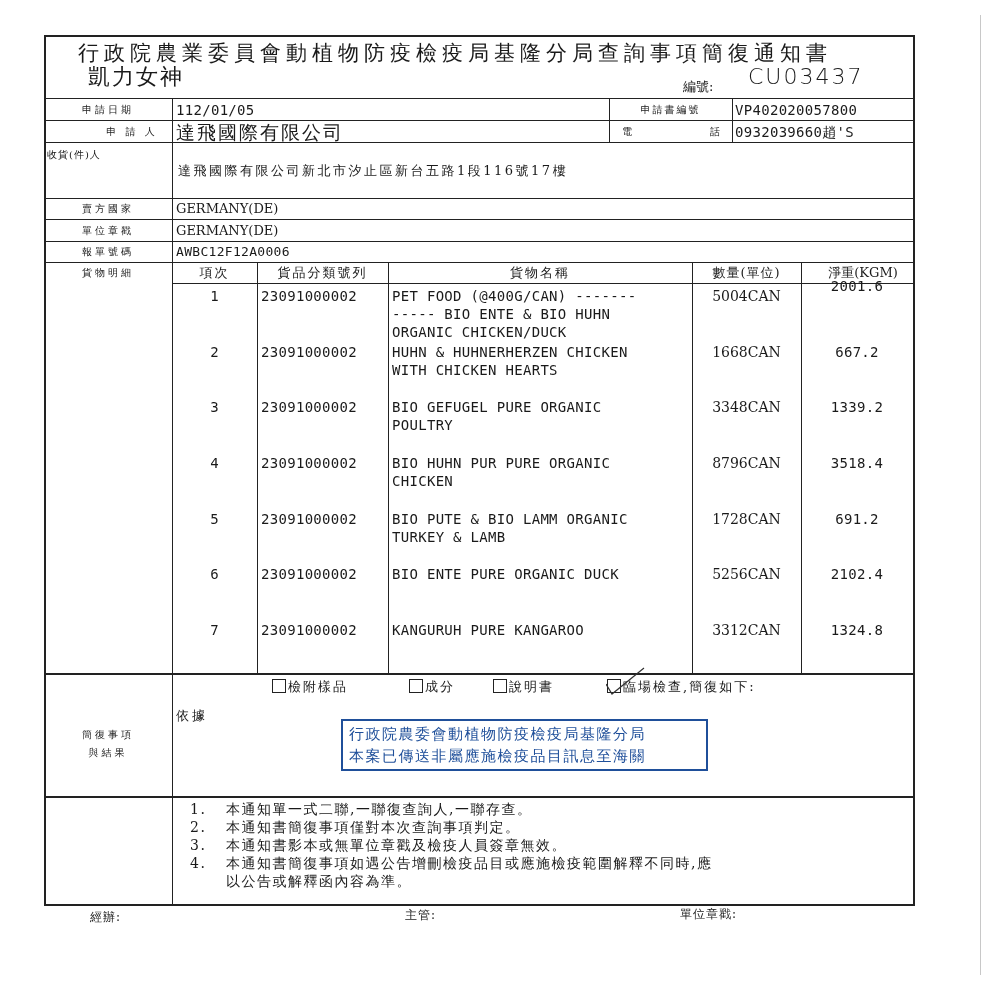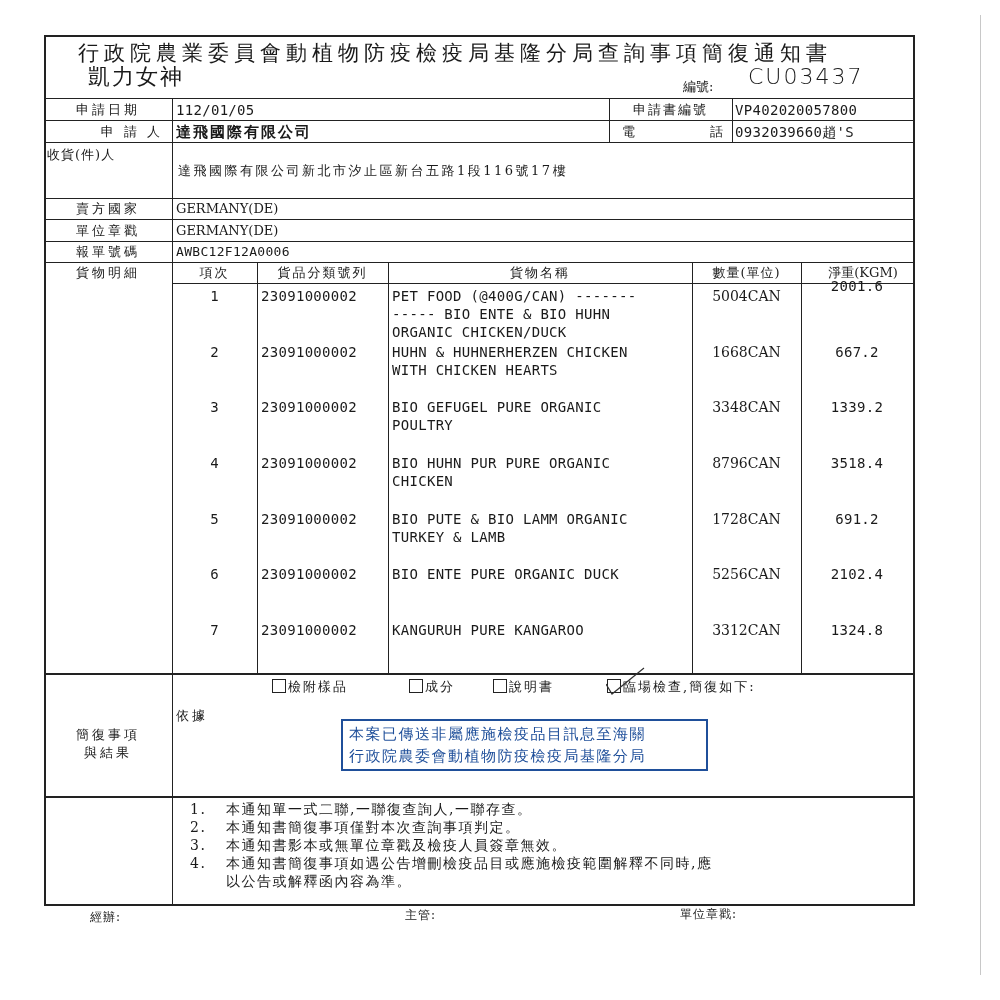--- a/index.html
+++ b/index.html
@@ -3,21 +3,21 @@
 <meta charset="utf-8">
 <style>
   * { box-sizing: border-box; margin: 0; padding: 0; }
   html, body { width: 1000px; height: 1000px; background: #ffffff; overflow: hidden; }
   body { position: relative; font-family: "DejaVu Serif", "Liberation Serif", serif; color: #1a1a1a; }
   .hline { position: absolute; height: 0; border-top: 1.5px solid #222; }
   .vline { position: absolute; width: 0; border-left: 1.5px solid #222; }
   .thick { border-width: 2px; }
   .txt { position: absolute; white-space: nowrap; font-size: 14px; line-height: 18px; }
   .mono { font-family: "DejaVu Sans Mono", "Liberation Mono", monospace; font-size: 14px; letter-spacing: 0.3px; line-height: 18px; }
-  .lbl { font-size: 13px; letter-spacing: 3px; }
+  .lbl { font-size: 10px; letter-spacing: 3px; }
   .title { font-size: 21px; letter-spacing: 5px; line-height: 26px; }
   .subtitle { font-size: 22px; letter-spacing: 2px; font-family: "DejaVu Sans", sans-serif; font-weight: 300; }
   .docno-label { font-size: 13px; }
   .docno { font-size: 22px; letter-spacing: 2px; font-family: "DejaVu Sans", sans-serif; font-weight: 300; }
   .center { text-align: center; }
   .checkbox { display: inline-block; width: 14px; height: 14px; border: 1px solid #222; vertical-align: -2px; margin-right: 2px; position: relative; }
   .check-mark { position: absolute; left: -2px; top: -14px; width: 40px; height: 30px; }
   .stamp { position: absolute; border: 2px solid #1f4f9a; color: #1f4f9a; padding: 2px 6px; font-size: 15px; letter-spacing: 1.5px; line-height: 22px; }
   .notes .note { position: absolute; white-space: nowrap; font-size: 14px; line-height: 18px; letter-spacing: 1.5px; }
   .faint { position: absolute; width: 0; border-left: 1.5px solid #c8c8c8; }
@@ -58,21 +58,21 @@
 <div class="txt subtitle" style="left:88px; top:68px;">凱力女神</div>
 <div class="txt docno-label" style="left:683px; top:78px;">編號:</div>
 <div class="txt docno" style="left:748px; top:68px;">CU03437</div>
 
 <div class="txt lbl center" style="left:44px; width:128px; top:101px;">申請日期</div>
 <div class="txt mono" style="left:176px; top:101px;">112/01/05</div>
 <div class="txt lbl center" style="left:609px; width:123px; top:101px; letter-spacing:2px;">申請書編號</div>
 <div class="txt mono" style="left:735px; top:101px;">VP402020057800</div>
 
 <div class="txt lbl center" style="left:44px; width:128px; top:123px;margin-left:24px;">申 請 人</div>
-<div class="txt" style="left:176px; top:123px; font-size:15px; letter-spacing:2px;font-weight:bold;">達飛國際有限公司</div>
+<div class="txt" style="left:176px; top:123px; font-size:19px; letter-spacing:2px;">達飛國際有限公司</div>
 <div class="txt lbl" style="left:622px; top:123px;">電</div>
 <div class="txt lbl" style="left:710px; top:123px;">話</div>
 <div class="txt mono" style="left:735px; top:123px;">0932039660趙'S</div>
 
 <div class="txt lbl" style="left:47px; top:146px; letter-spacing:1px;">收貨(件)人</div>
 <div class="txt" style="left:178px; top:162px; font-size:13px; letter-spacing:2.5px;">達飛國際有限公司新北市汐止區新台五路1段116號17樓</div>
 
 <div class="txt lbl center" style="left:44px; width:128px; top:200px;">賣方國家</div>
 <div class="txt" style="left:176px; top:200px; font-size:13px;">GERMANY(DE)</div>
 
@@ -168,22 +168,22 @@
 </div>
 <div class="txt" style="left:607px; top:678px; font-size:13px; letter-spacing:2px;">
   <span class="checkbox">
     <svg class="check-mark" viewBox="0 0 40 30">
       <path d="M0 18 L6 28 L38 2" stroke="#333" stroke-width="1.2" fill="none"></path>
     </svg>
   </span><span>臨場檢查,簡復如下:</span>
 </div>
 
 <div class="stamp" style="left:341px; top:719px; width:367px;">
+  <div>行政院農委會動植物防疫檢疫局基隆分局</div>
   <div>本案已傳送非屬應施檢疫品目訊息至海關</div>
-  <div>行政院農委會動植物防疫檢疫局基隆分局</div>
 </div>
 
 <div class="notes">
   <div class="note" style="left:190px; top:800px;"><span style="display:inline-block;width:36px;">1.</span><span>本通知單一式二聯,一聯復查詢人,一聯存查。</span></div>
   <div class="note" style="left:190px; top:818px;"><span style="display:inline-block;width:36px;">2.</span><span>本通知書簡復事項僅對本次查詢事項判定。</span></div>
   <div class="note" style="left:190px; top:836px;"><span style="display:inline-block;width:36px;">3.</span><span>本通知書影本或無單位章戳及檢疫人員簽章無效。</span></div>
   <div class="note" style="left:190px; top:854px;"><span style="display:inline-block;width:36px;">4.</span><span>本通知書簡復事項如遇公告增刪檢疫品目或應施檢疫範圍解釋不同時,應</span></div>
   <div class="note" style="left:190px; top:872px;"><span style="display:inline-block;width:36px;"></span><span>以公告或解釋函內容為準。</span></div>
 </div>
 

